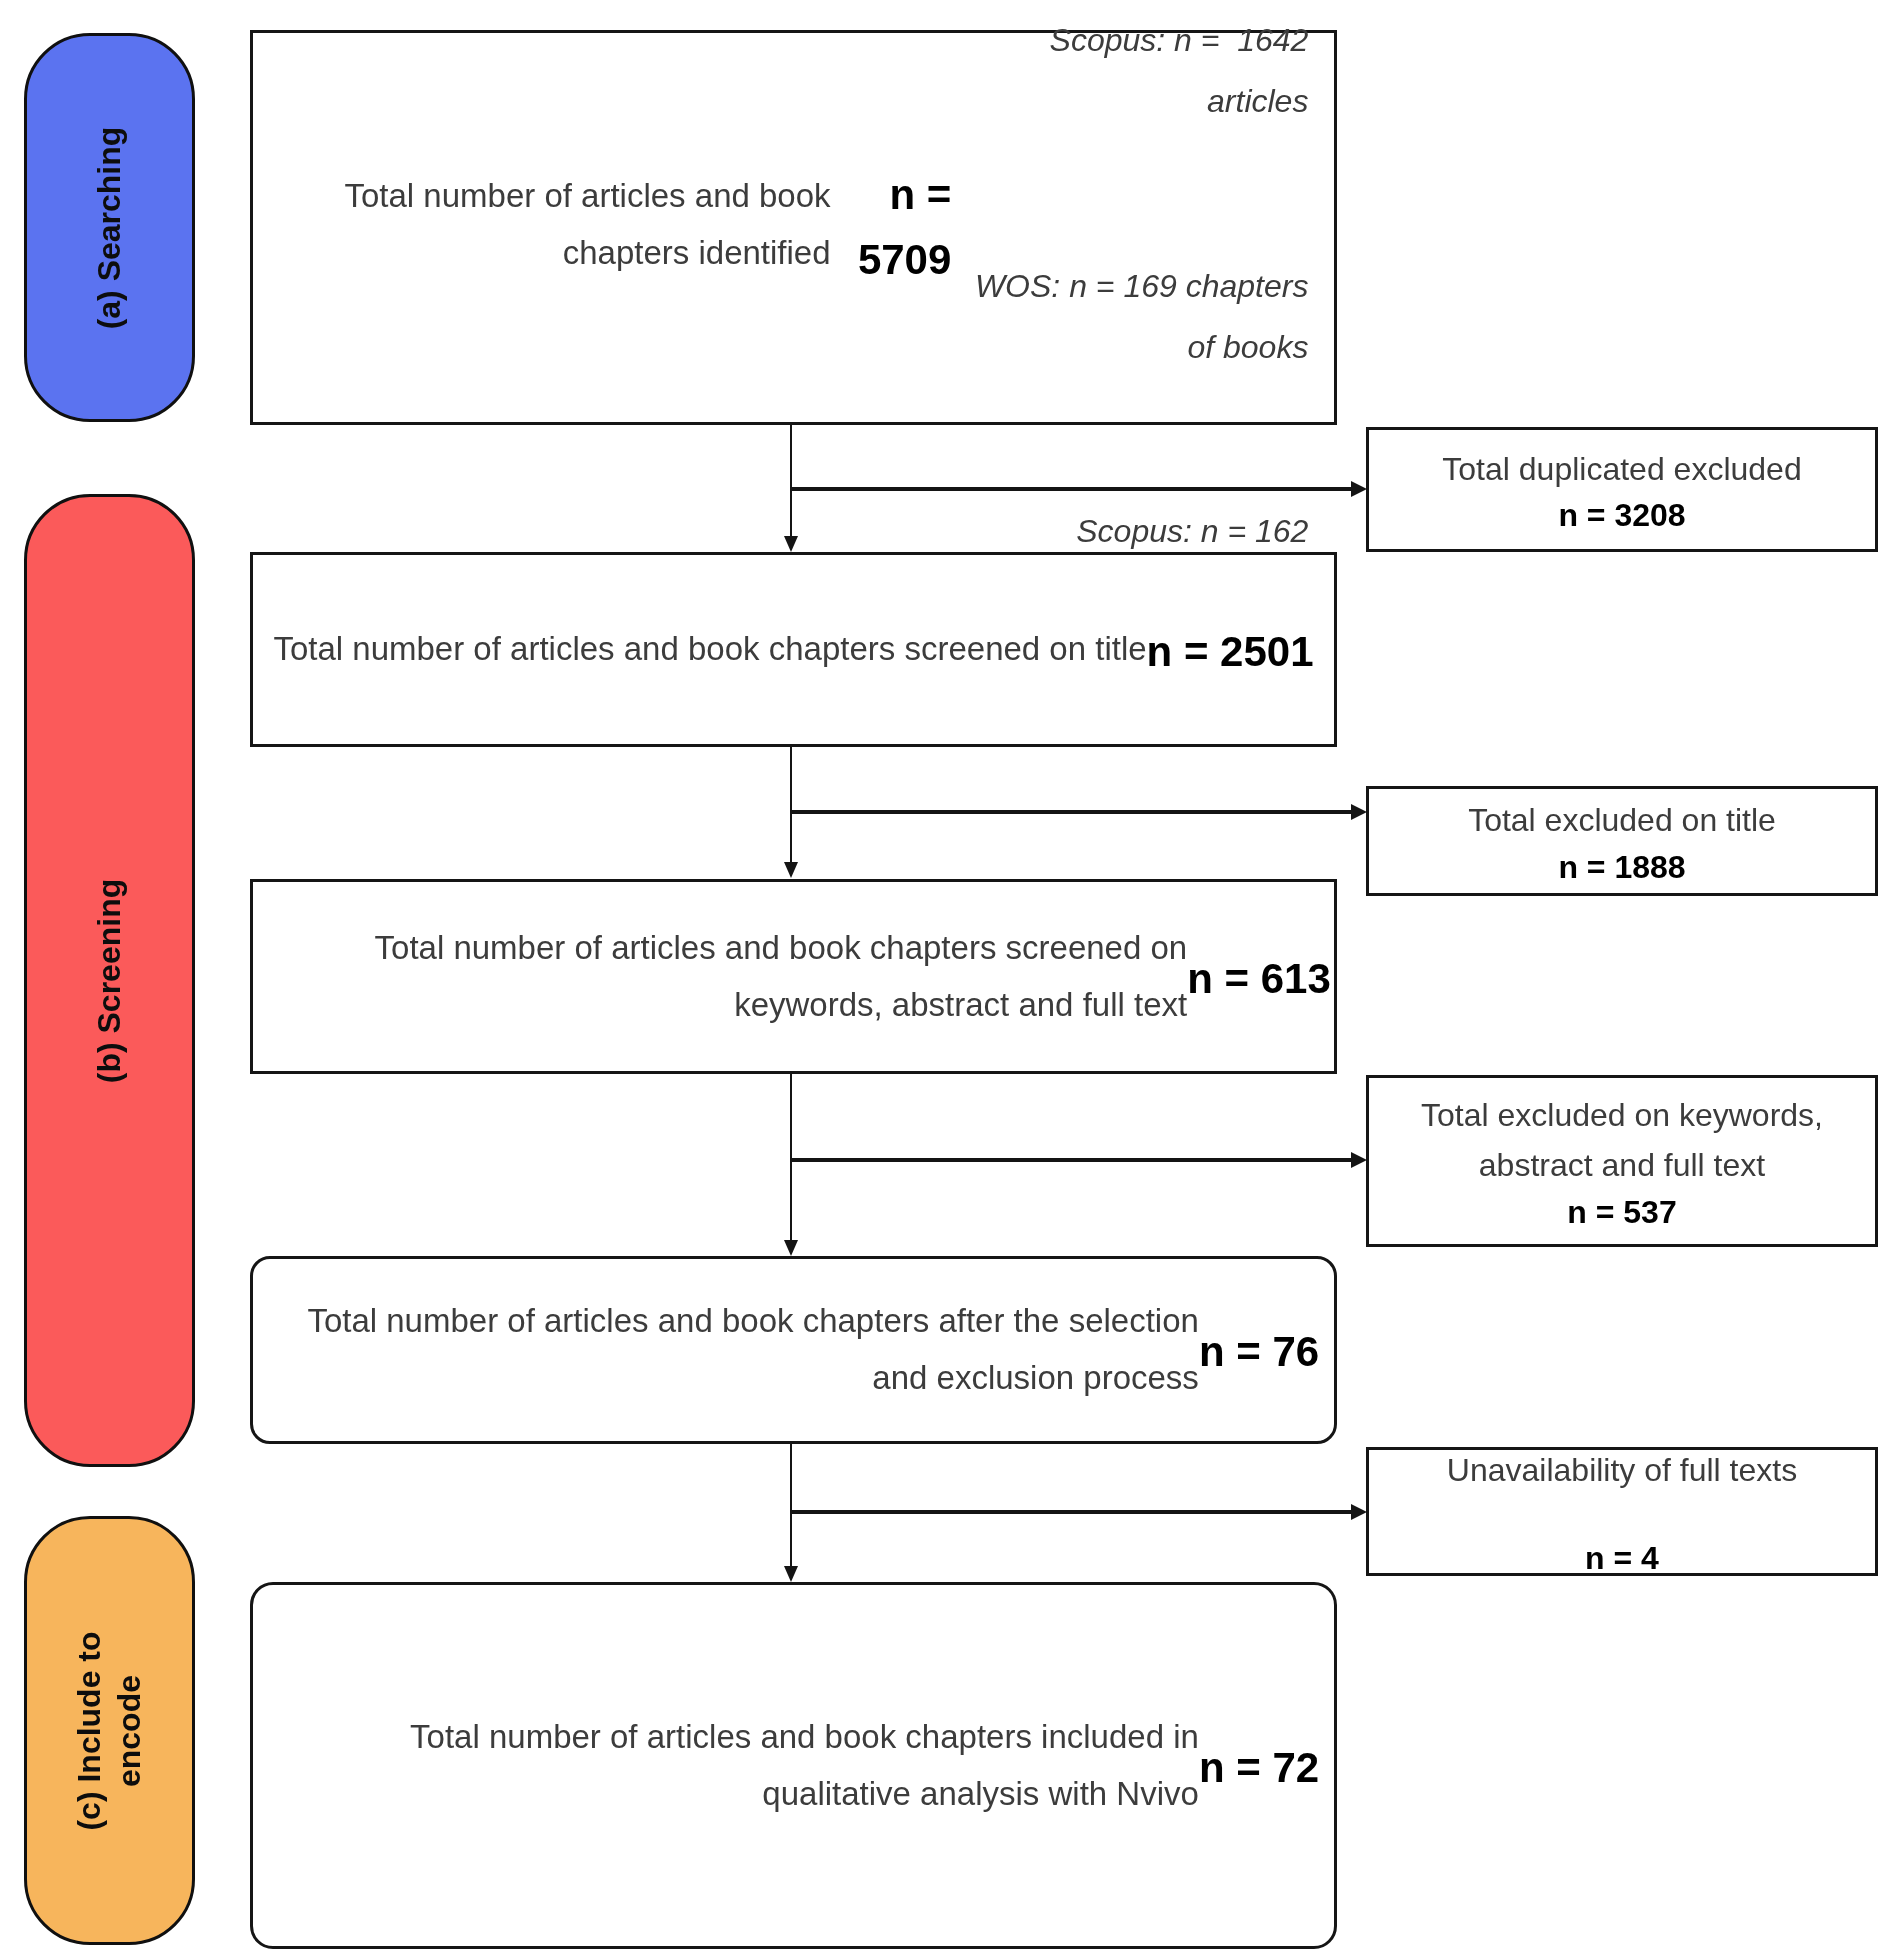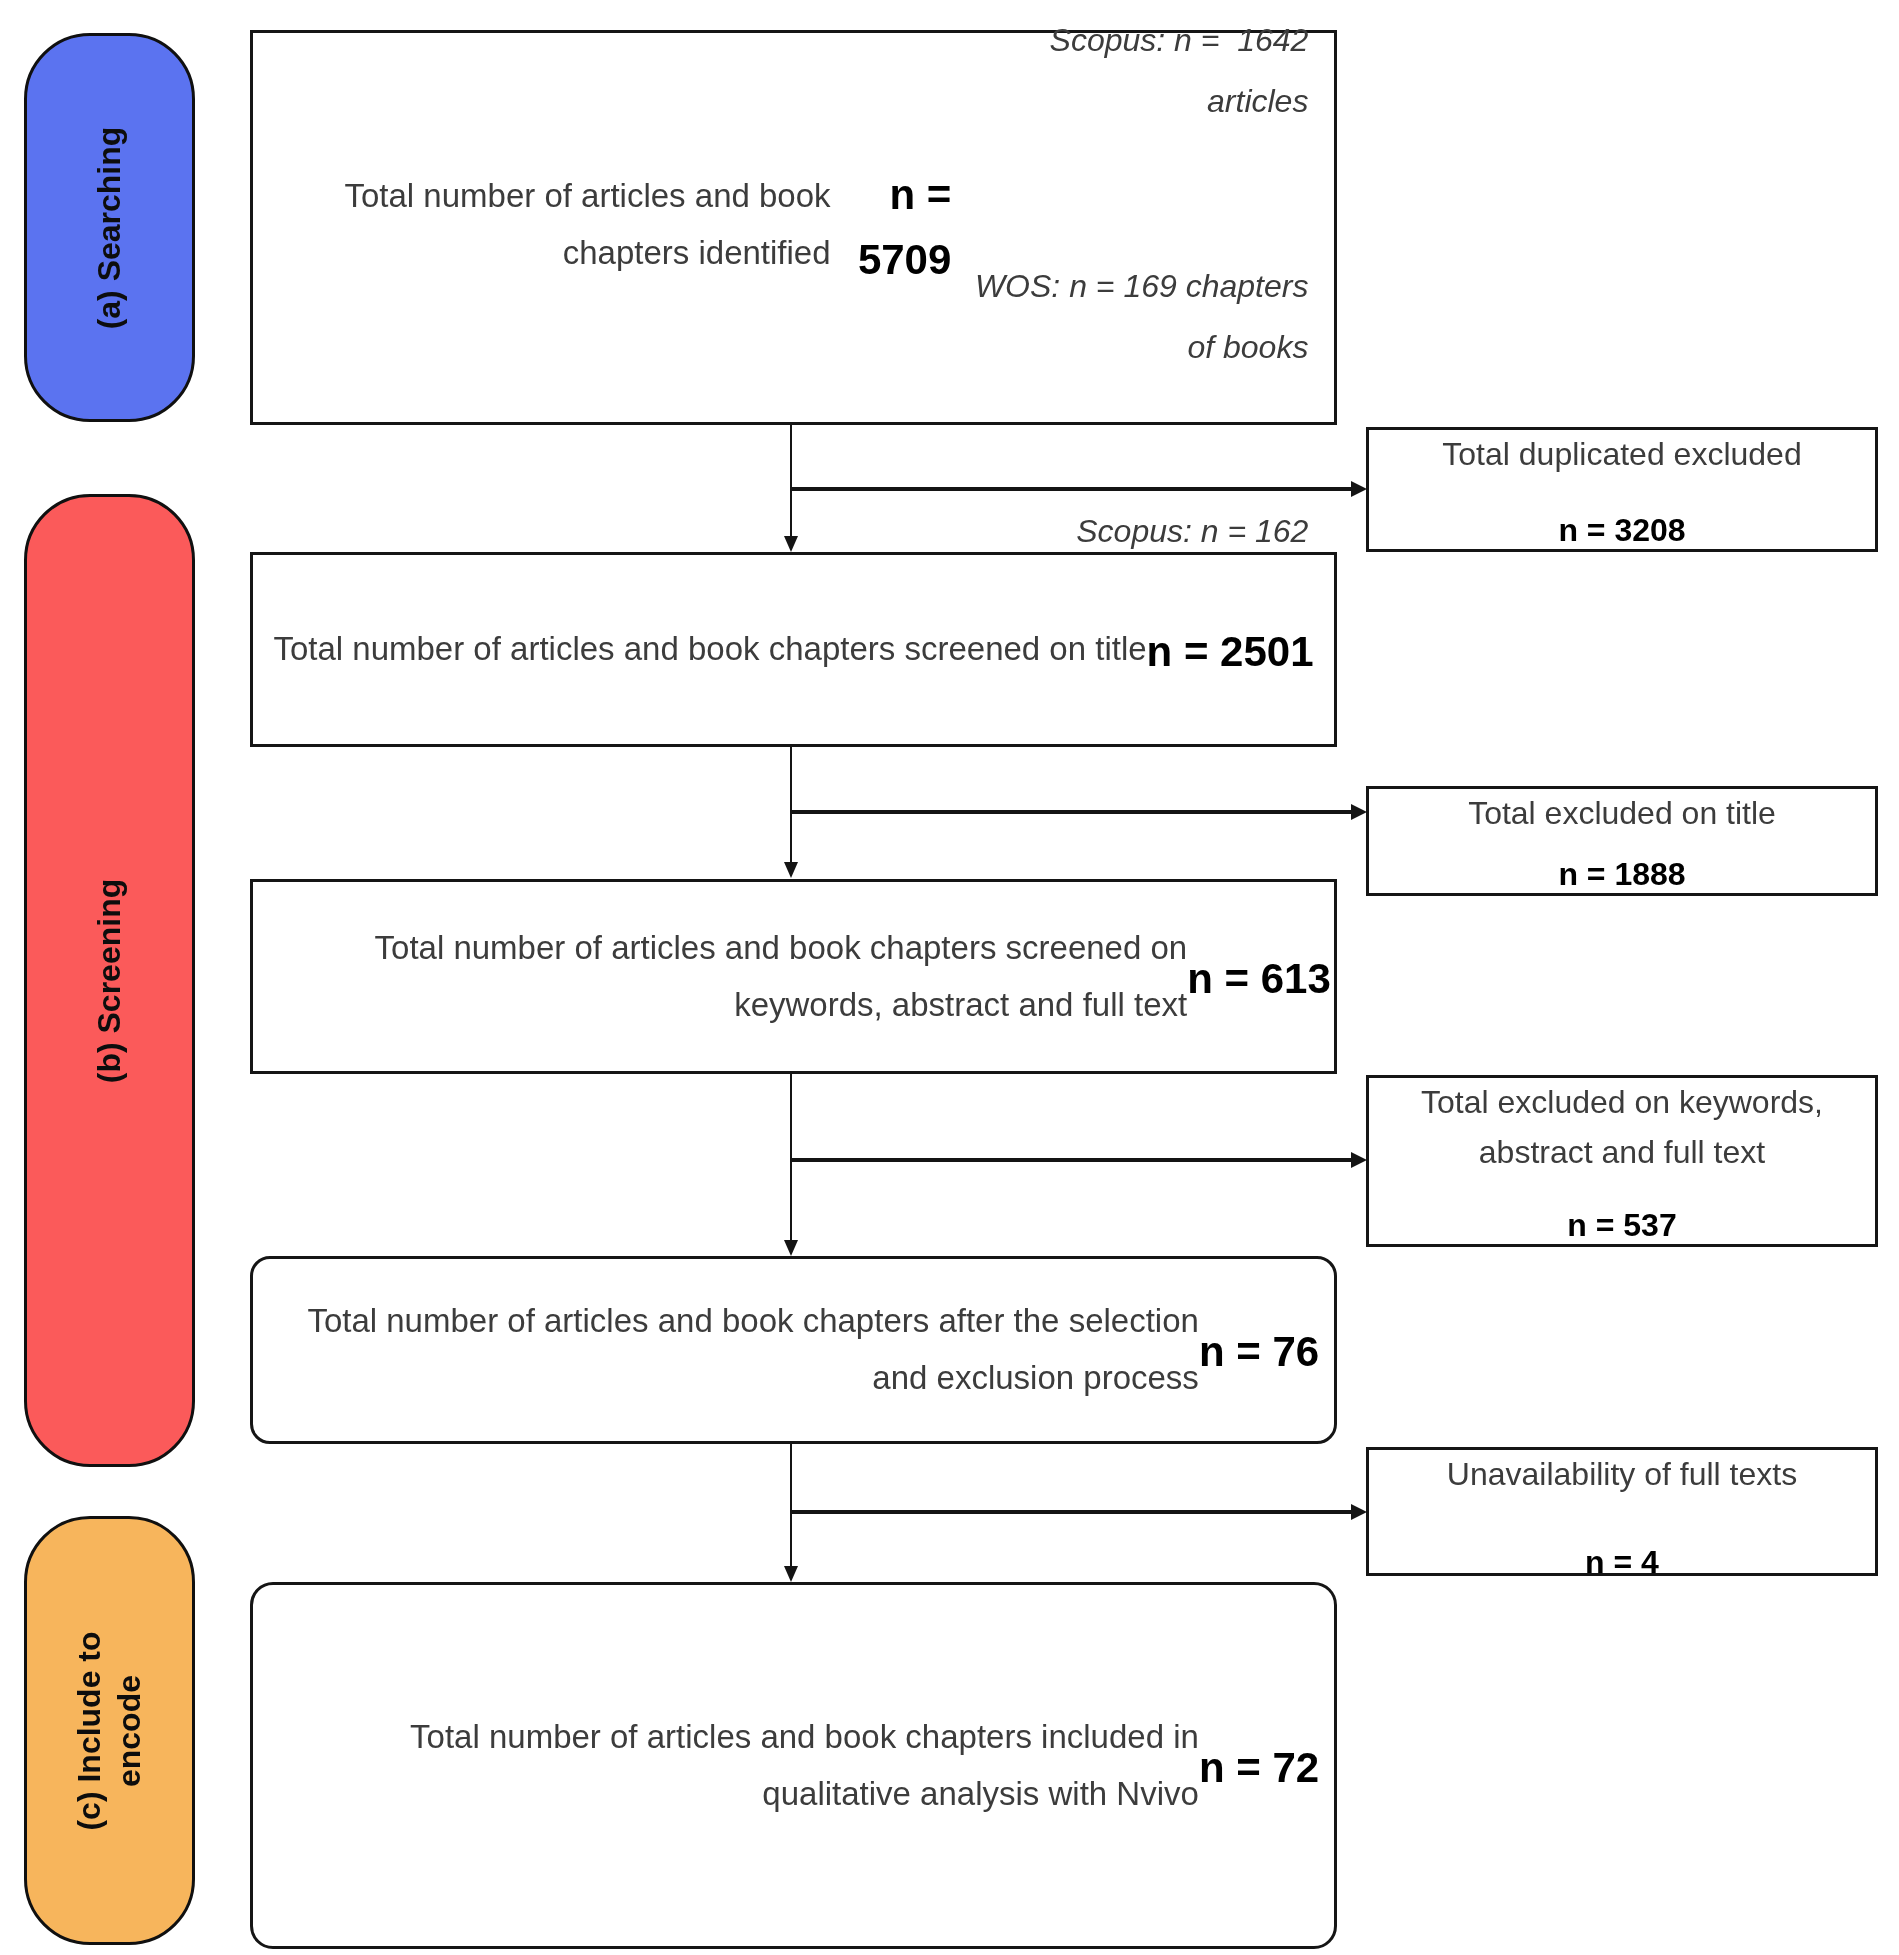--- a/index.html
+++ b/index.html
@@ -78,21 +78,21 @@
   .side-box {
     position: absolute;
     left: 1366px;
     width: 512px;
     background: #ffffff;
     border: 3.4px solid #151515;
     box-sizing: border-box;
     display: flex;
     flex-direction: column;
     align-items: center;
-    justify-content: space-between;
+    justify-content: center;
     text-align: center;
     color: #3c3c3c;
   }
   #s1 { top: 427px; height: 125px; }
   #s2 { top: 749px; height: 110px; margin-top: 37px; }
   #s3 { top: 1075px; height: 172px; }
   #s4 { top: 1447px; height: 129px; gap: 41px; }
   .side-title {
     font-size: 32px;
     line-height: 1.55;

